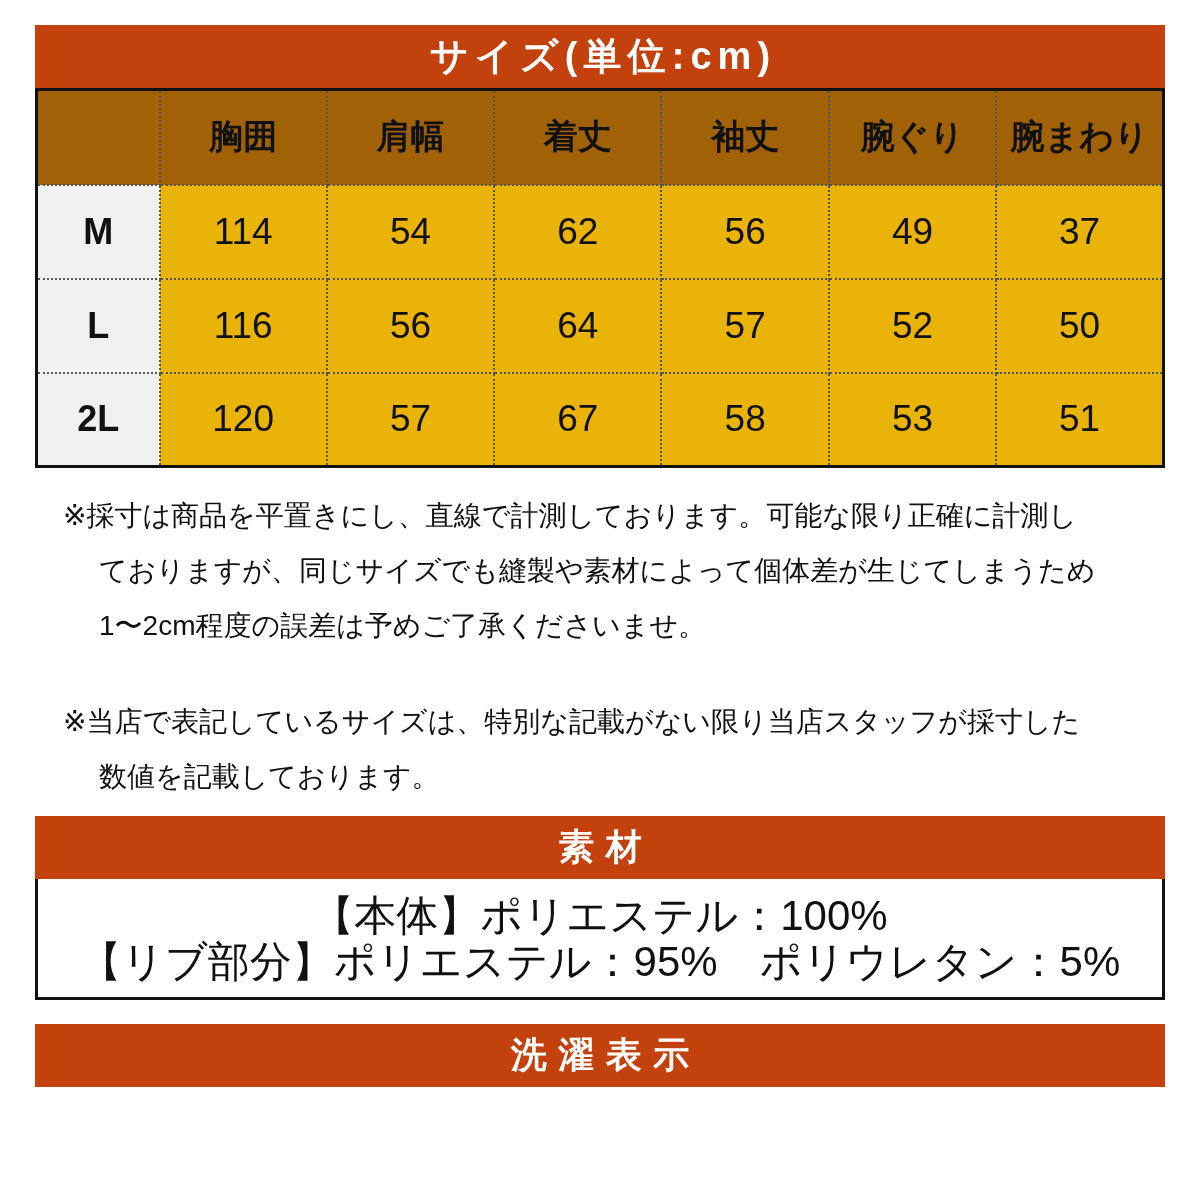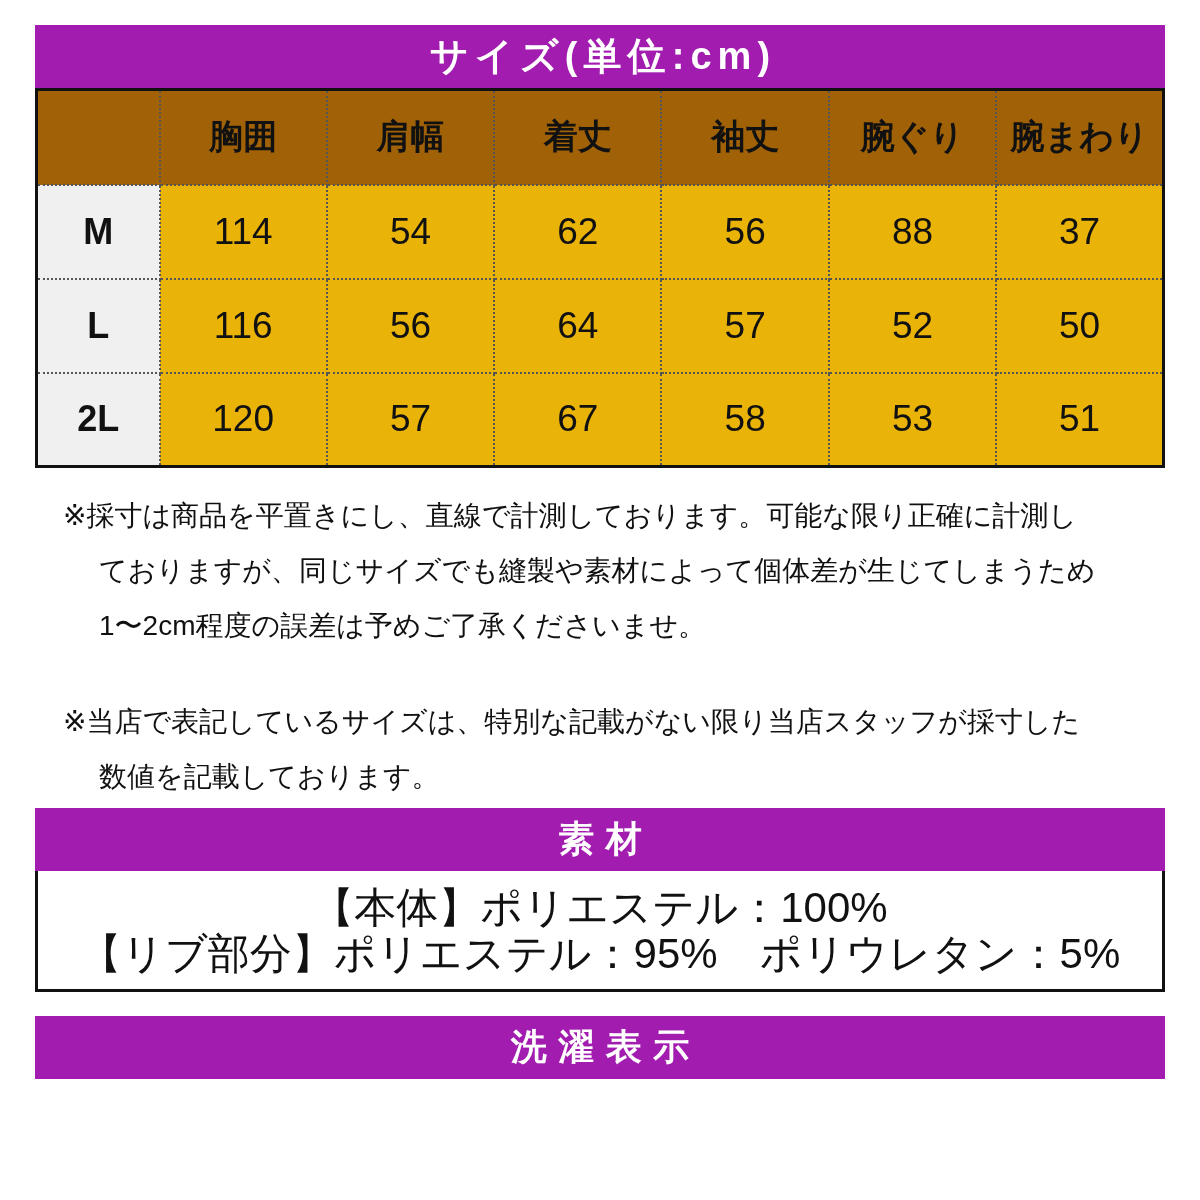--- a/index.html
+++ b/index.html
@@ -2,21 +2,21 @@
 <html><head>
 <meta charset="utf-8">
 <style>
   html,body{margin:0;padding:0;background:#fff;}
   .page{
     width:1200px;height:1200px;box-sizing:border-box;
     padding:25px 35px 23px 35px;overflow:hidden;background:#fff;
     font-family:"Liberation Sans","DejaVu Sans",sans-serif;color:#111;
   }
   .bar{
-    background:#a21caf;color:#fff;height:63px;
+    background:#c2410c;color:#fff;height:63px;
     display:flex;align-items:center;justify-content:center;
     font-weight:bold;
   }
   .bar.title-bar{font-size:38px;letter-spacing:0.16em;text-indent:0.16em;}
   .bar.sub-bar{font-size:36px;letter-spacing:0.32em;text-indent:0.32em;}
 
   table.size-table{
     width:100%;border-collapse:collapse;table-layout:fixed;
     border:3px solid #111;
   }
@@ -31,21 +31,21 @@
   td.val{background:#eab308;font-size:37px;font-weight:400;}
 
   .notes{margin:20px 0 0 28px;}
   .note{
     font-size:28px;line-height:55px;margin:0;
     white-space:pre-wrap;
     padding-left:36px;text-indent:-36px;
   }
   .note + .note{margin-top:41px;}
 
-  .material{margin-top:4px;}
+  .material{margin-top:12px;}
   .box-content{
     border:3px solid #111;border-top:none;background:#fff;
   }
   .material .box-content{
     text-align:center;font-size:42px;line-height:46px;
     padding:14px 0 12px 0;
   }
   .laundry{margin-top:24px;}
 </style>
 </head>
@@ -76,21 +76,21 @@
       <th>袖丈</th>
       <th>腕ぐり</th>
       <th>腕まわり</th>
     </tr>
     <tr>
       <th class="row-label">M</th>
       <td class="val">114</td>
       <td class="val">54</td>
       <td class="val">62</td>
       <td class="val">56</td>
-      <td class="val">88</td>
+      <td class="val">49</td>
       <td class="val">37</td>
     </tr>
     <tr>
       <th class="row-label">L</th>
       <td class="val">116</td>
       <td class="val">56</td>
       <td class="val">64</td>
       <td class="val">57</td>
       <td class="val">52</td>
       <td class="val">50</td>

